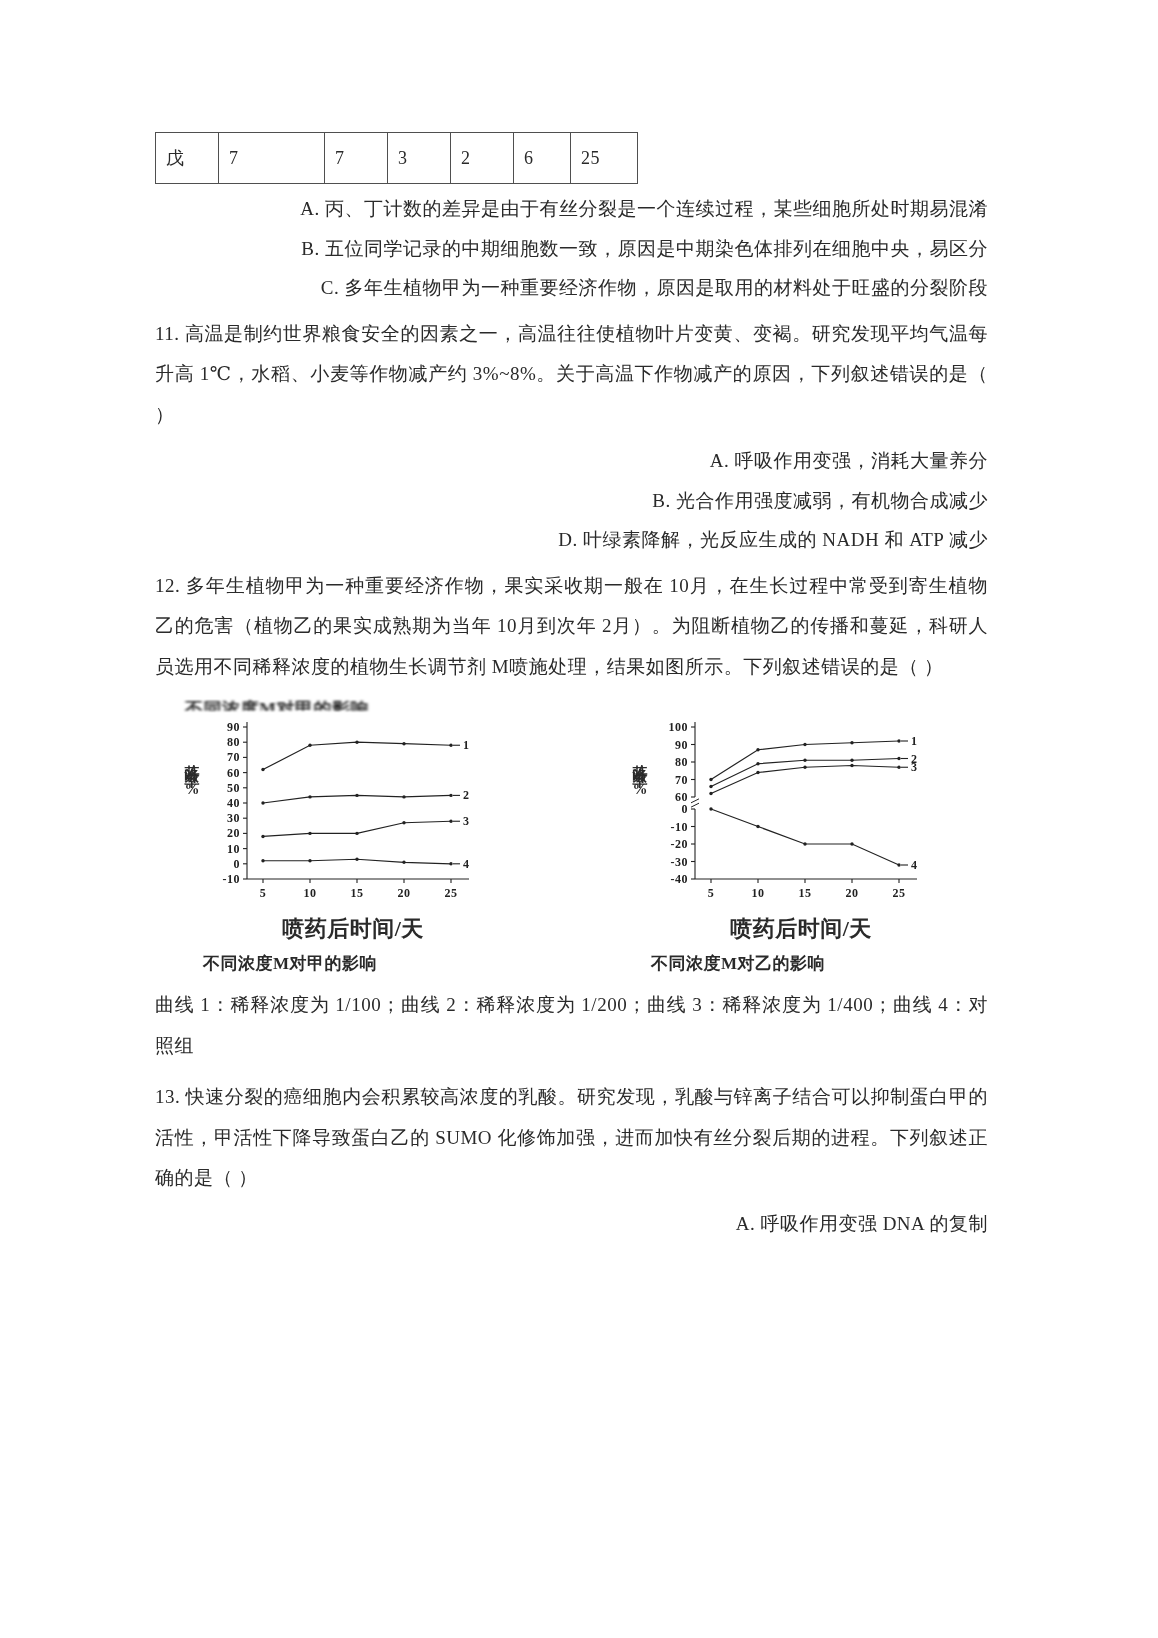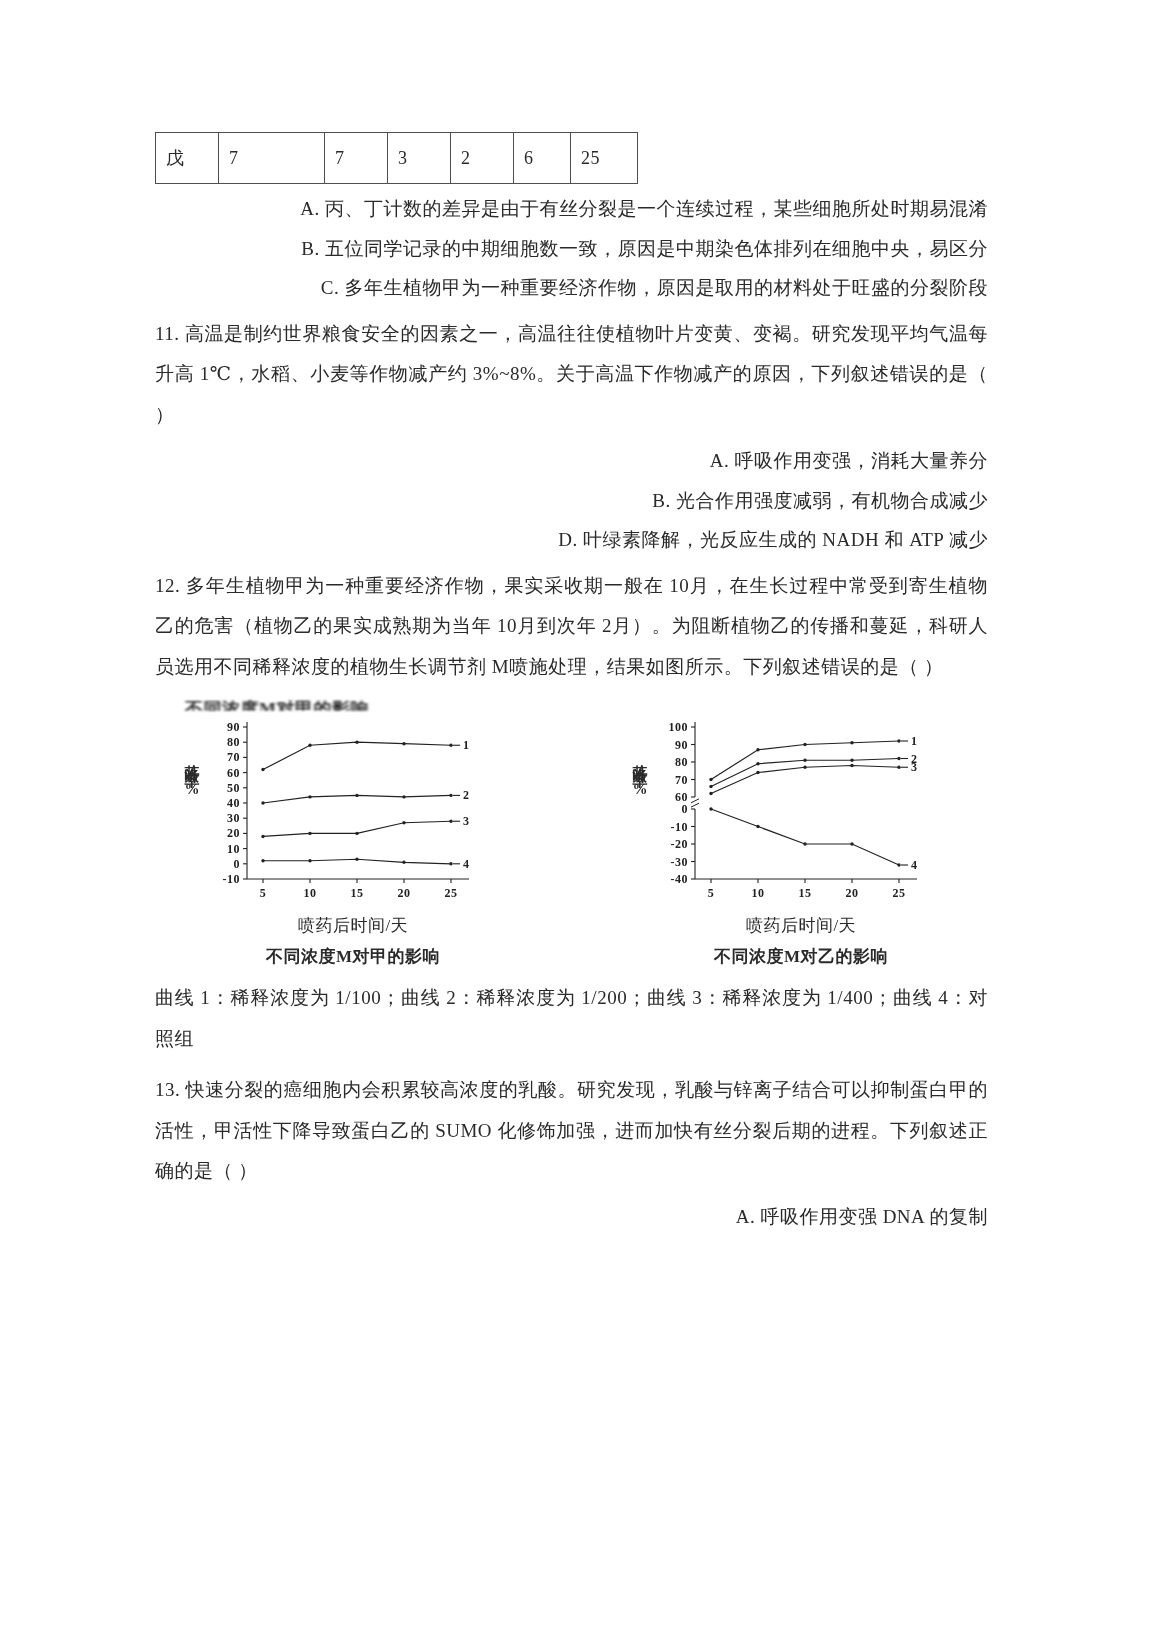--- a/index.html
+++ b/index.html
@@ -37,22 +37,22 @@
   .figures{display:flex;gap:118px;margin:6px 0 0 26px;}
   .figure{width:330px;}
   .chart-row{display:flex;align-items:flex-start;}
   .ylab{
     writing-mode:vertical-rl;text-orientation:upright;
     font-weight:700;font-size:15px;letter-spacing:3px;
     margin-top:38px;width:20px;
   }
   .chart-box{width:300px;}
   .tick{font-family:"Liberation Serif","DejaVu Serif",serif;font-size:12px;font-weight:700;fill:#222;}
-  .xlab{width:300px;margin-left:22px;text-align:center;font-weight:400;font-size:17px;margin-top:-2px;}
-  .cap{width:300px;margin-left:22px;text-align:center;font-weight:700;font-size:17px;margin-top:8px;}
+  .xlab{width:300px;margin-left:22px;text-align:center;font-weight:700;font-size:22px;margin-top:-2px;}
+  .cap{width:300px;margin-left:22px;font-weight:700;font-size:17px;margin-top:8px;}
 </style>
 </head>
 <body>
 
 <div class="page">
 
   <div class="ctable">
     <div class="cell">戊</div>
     <div class="cell">7</div>
     <div class="cell">7</div>

